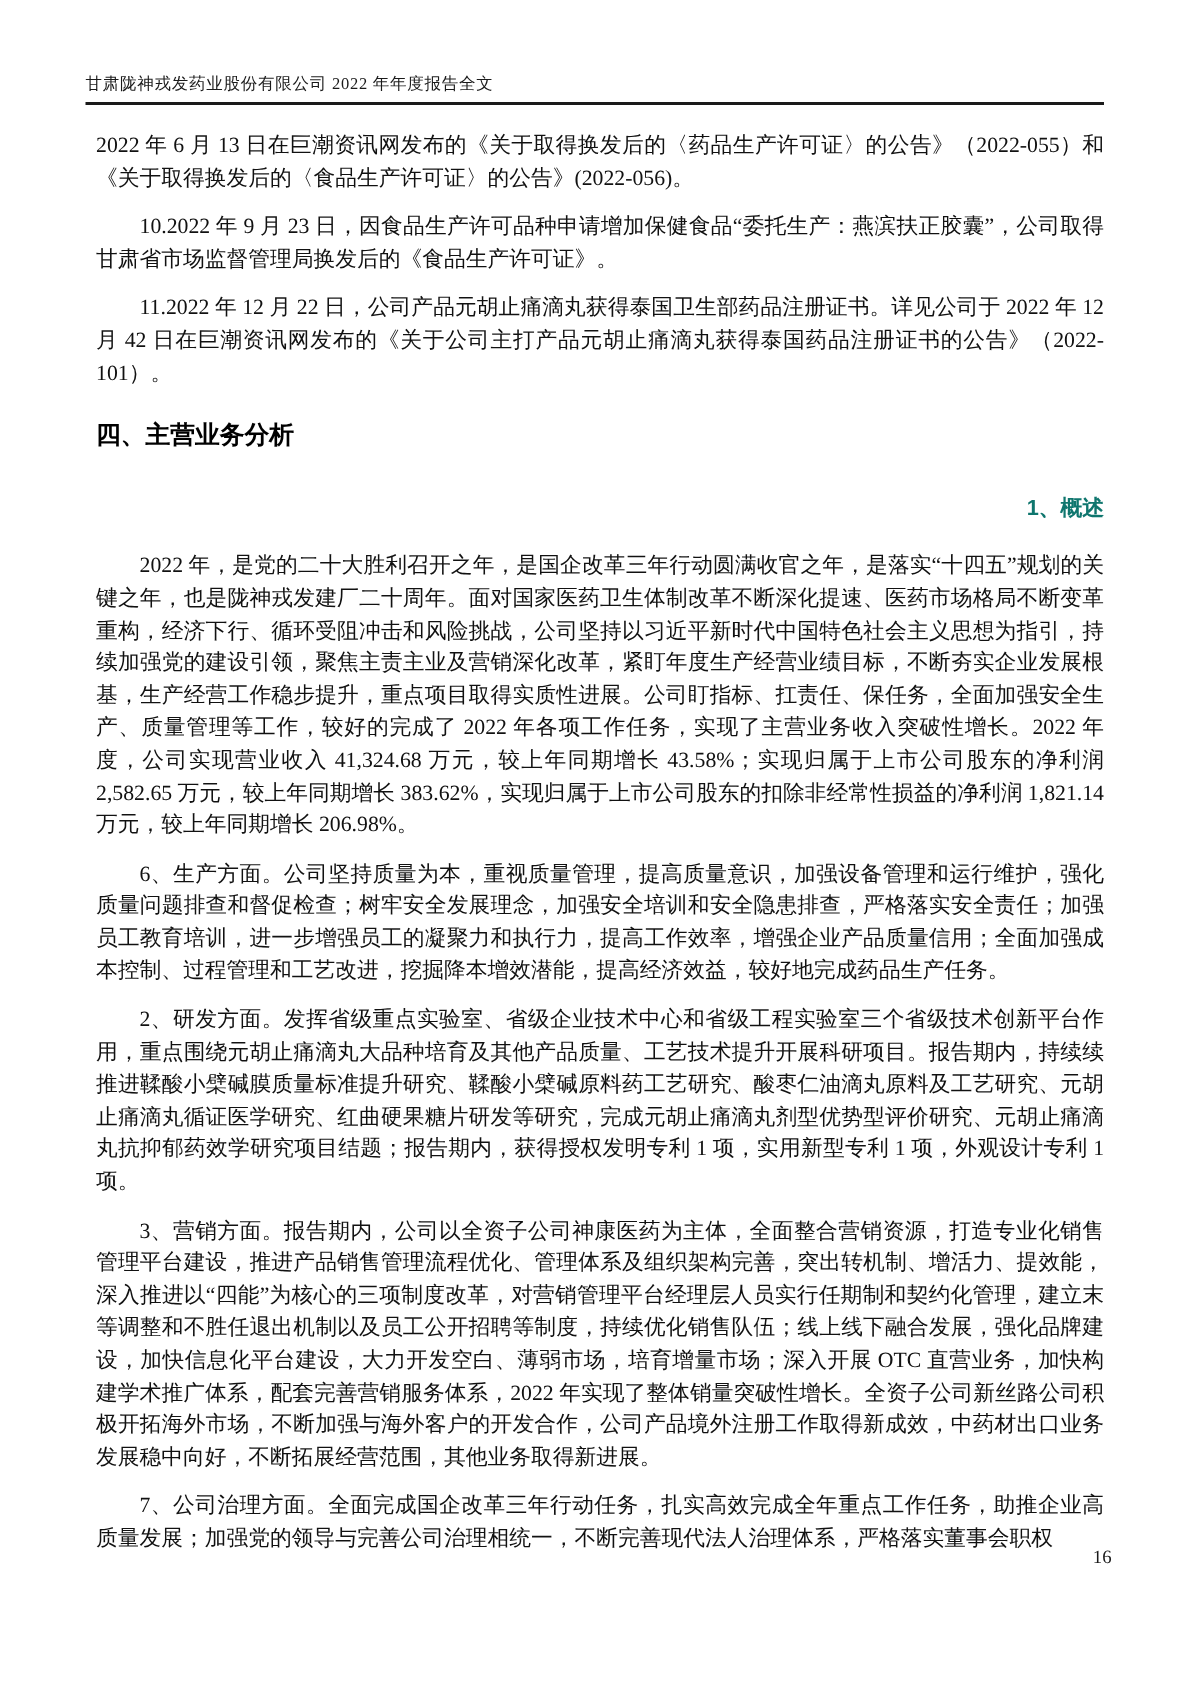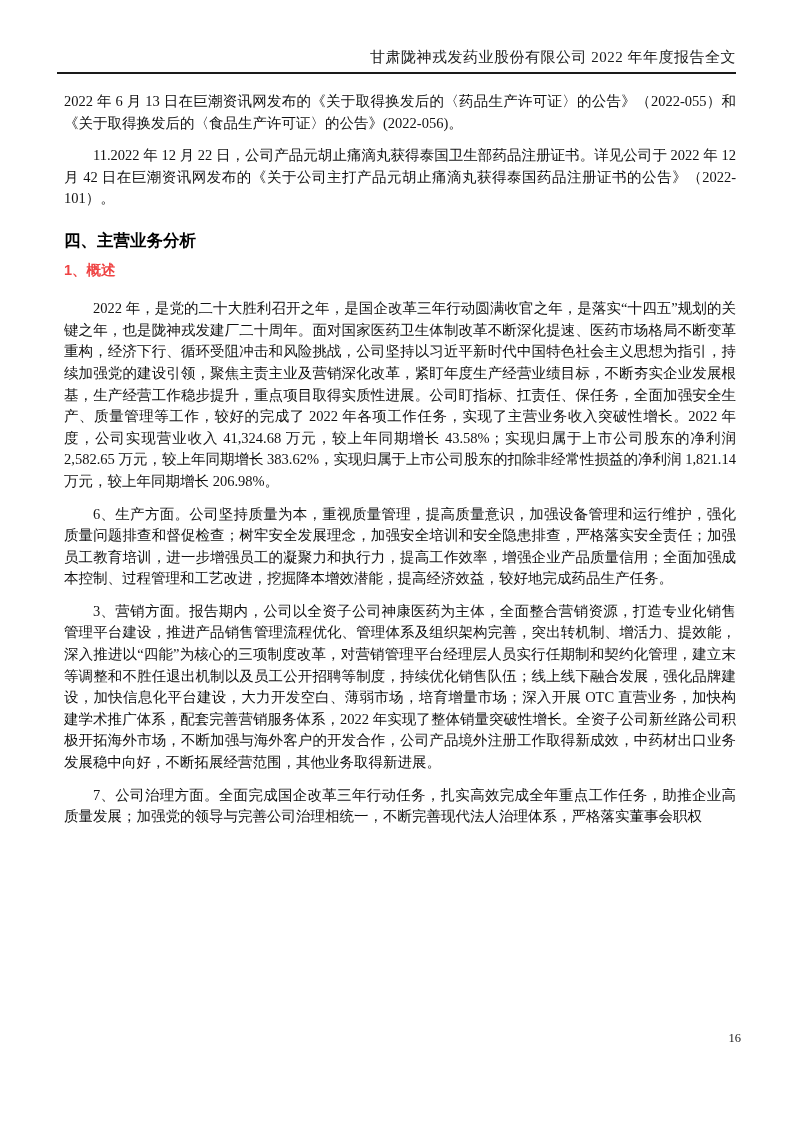--- a/index.html
+++ b/index.html
@@ -18,22 +18,22 @@
     padding: 48px 57px 0 64px;
     font-family: "Liberation Serif", "DejaVu Serif", serif;
     overflow: hidden;
   }
   .page-header {
     margin-left: -7px;
     border-bottom: 2px solid #1a1a1a;
     padding-bottom: 5px;
   }
   .header-title {
-    text-align: right;
-    font-size: 15px;
+    text-align: left;
+    font-size: 11px;
     letter-spacing: 0.5px;
     color: #1a1a1a;
     white-space: nowrap;
   }
   .doc-body {
     margin-top: 17px;
     font-size: 14.5px;
     line-height: 21.6px;
     text-align: justify;
     color: #111111;
@@ -43,32 +43,32 @@
     text-indent: 2em;
   }
   .para.no-indent {
     text-indent: 0;
   }
   .h-section {
     font-family: "Liberation Sans", "DejaVu Sans", sans-serif;
     font-size: 16.5px;
     font-weight: bold;
     color: #000000;
-    margin: 21px 0 11px 0;
+    margin: 21px 0 30px 0;
     line-height: 1.2;
     text-align: left;
   }
   .h-sub {
     font-family: "Liberation Sans", "DejaVu Sans", sans-serif;
     font-size: 14.5px;
     font-weight: bold;
-    color: #ef4444;
+    color: #0f766e;
     margin: 0 0 19px 0;
     line-height: 1.2;
-    text-align: left;
+    text-align: right;
   }
   .page-number {
     position: absolute;
     right: 52px;
     bottom: 76px;
     font-size: 12.5px;
     color: #1a1a1a;
   }
 </style>
 </head>
@@ -77,32 +77,34 @@
 <div class="page">
 
   <div class="page-header">
     <div class="header-title">甘肃陇神戎发药业股份有限公司 2022 年年度报告全文</div>
   </div>
 
   <div class="doc-body">
 
     <p class="para no-indent">2022 年 6 月 13 日在巨潮资讯网发布的《关于取得换发后的〈药品生产许可证〉的公告》（2022-055）和《关于取得换发后的〈食品生产许可证〉的公告》(2022-056)。</p>
 
+    <p class="para">10.2022 年 9 月 23 日，因食品生产许可品种申请增加保健食品“委托生产：燕滨扶正胶囊”，公司取得甘肃省市场监督管理局换发后的《食品生产许可证》。</p>
 
     <p class="para">11.2022 年 12 月 22 日，公司产品元胡止痛滴丸获得泰国卫生部药品注册证书。详见公司于 2022 年 12 月 42 日在巨潮资讯网发布的《关于公司主打产品元胡止痛滴丸获得泰国药品注册证书的公告》（2022-101）。</p>
 
     <h1 class="h-section">四、主营业务分析</h1>
 
     <h2 class="h-sub">1、概述</h2>
 
     <p class="para">2022 年，是党的二十大胜利召开之年，是国企改革三年行动圆满收官之年，是落实“十四五”规划的关键之年，也是陇神戎发建厂二十周年。面对国家医药卫生体制改革不断深化提速、医药市场格局不断变革重构，经济下行、循环受阻冲击和风险挑战，公司坚持以习近平新时代中国特色社会主义思想为指引，持续加强党的建设引领，聚焦主责主业及营销深化改革，紧盯年度生产经营业绩目标，不断夯实企业发展根基，生产经营工作稳步提升，重点项目取得实质性进展。公司盯指标、扛责任、保任务，全面加强安全生产、质量管理等工作，较好的完成了 2022 年各项工作任务，实现了主营业务收入突破性增长。2022 年度，公司实现营业收入 41,324.68 万元，较上年同期增长 43.58%；实现归属于上市公司股东的净利润 2,582.65 万元，较上年同期增长 383.62%，实现归属于上市公司股东的扣除非经常性损益的净利润 1,821.14 万元，较上年同期增长 206.98%。</p>
 
 
     <p class="para">6、生产方面。公司坚持质量为本，重视质量管理，提高质量意识，加强设备管理和运行维护，强化质量问题排查和督促检查；树牢安全发展理念，加强安全培训和安全隐患排查，严格落实安全责任；加强员工教育培训，进一步增强员工的凝聚力和执行力，提高工作效率，增强企业产品质量信用；全面加强成本控制、过程管理和工艺改进，挖掘降本增效潜能，提高经济效益，较好地完成药品生产任务。</p>
 
+    <p class="para">2、研发方面。发挥省级重点实验室、省级企业技术中心和省级工程实验室三个省级技术创新平台作用，重点围绕元胡止痛滴丸大品种培育及其他产品质量、工艺技术提升开展科研项目。报告期内，持续续推进鞣酸小檗碱膜质量标准提升研究、鞣酸小檗碱原料药工艺研究、酸枣仁油滴丸原料及工艺研究、元胡止痛滴丸循证医学研究、红曲硬果糖片研发等研究，完成元胡止痛滴丸剂型优势型评价研究、元胡止痛滴丸抗抑郁药效学研究项目结题；报告期内，获得授权发明专利 1 项，实用新型专利 1 项，外观设计专利 1 项。</p>
 
     <p class="para">3、营销方面。报告期内，公司以全资子公司神康医药为主体，全面整合营销资源，打造专业化销售管理平台建设，推进产品销售管理流程优化、管理体系及组织架构完善，突出转机制、增活力、提效能，深入推进以“四能”为核心的三项制度改革，对营销管理平台经理层人员实行任期制和契约化管理，建立末等调整和不胜任退出机制以及员工公开招聘等制度，持续优化销售队伍；线上线下融合发展，强化品牌建设，加快信息化平台建设，大力开发空白、薄弱市场，培育增量市场；深入开展 OTC 直营业务，加快构建学术推广体系，配套完善营销服务体系，2022 年实现了整体销量突破性增长。全资子公司新丝路公司积极开拓海外市场，不断加强与海外客户的开发合作，公司产品境外注册工作取得新成效，中药材出口业务发展稳中向好，不断拓展经营范围，其他业务取得新进展。</p>
 
     <p class="para">7、公司治理方面。全面完成国企改革三年行动任务，扎实高效完成全年重点工作任务，助推企业高质量发展；加强党的领导与完善公司治理相统一，不断完善现代法人治理体系，严格落实董事会职权</p>
 
   </div>
 
   <div class="page-number">16</div>
 
 </div>

